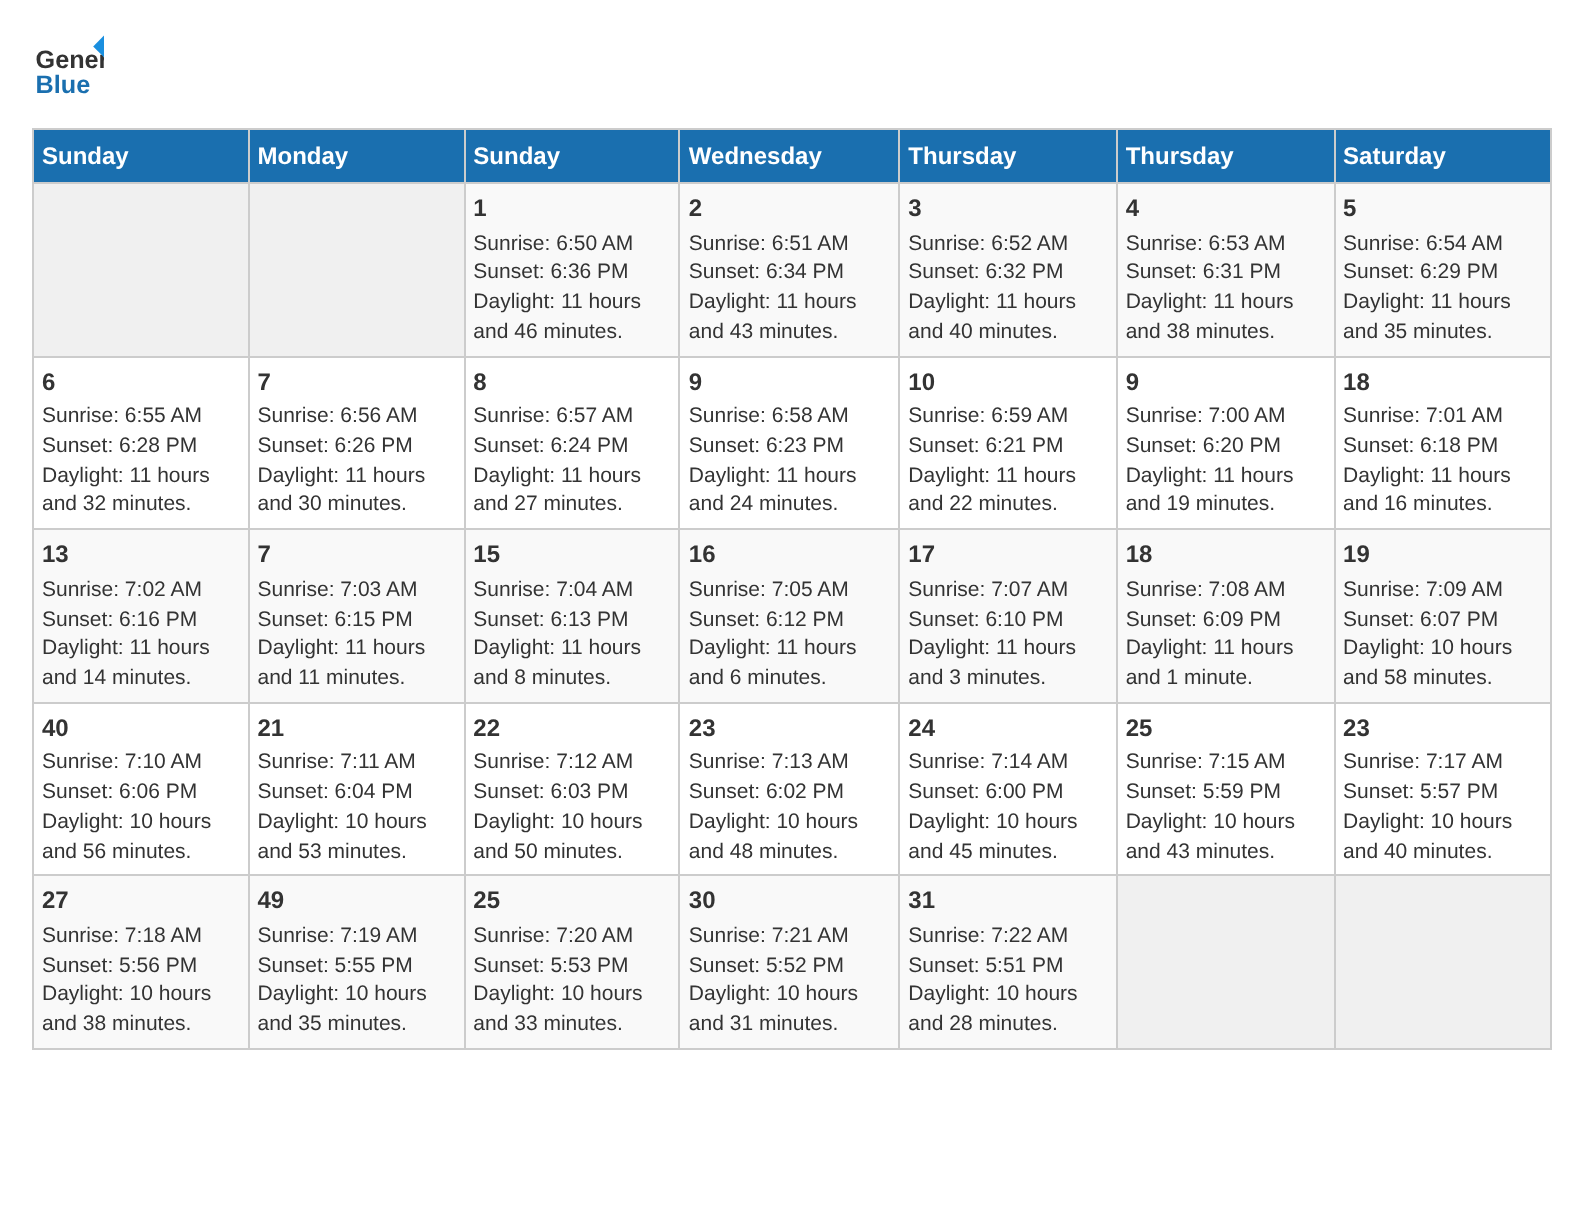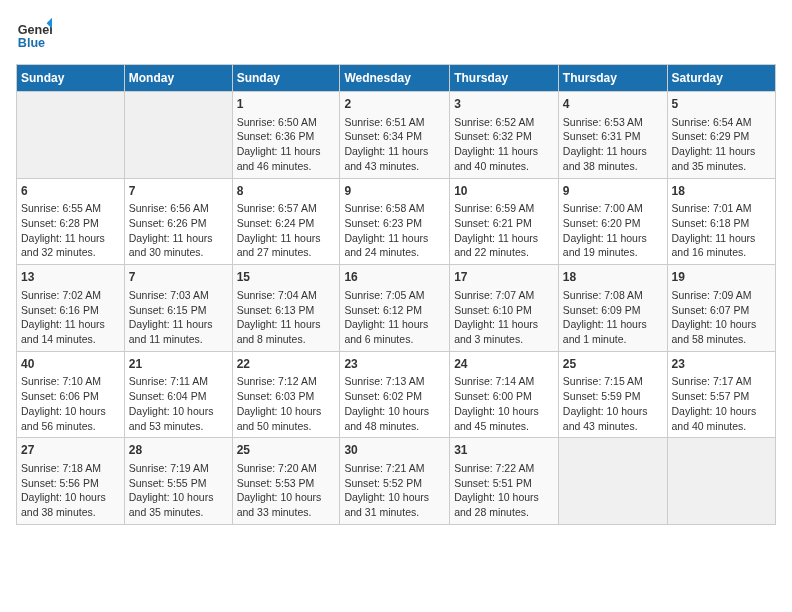--- a/index.html
+++ b/index.html
@@ -223,21 +223,21 @@
           <span class="day-num">23</span>
           <div class="day-info">Sunrise: 7:17 AM<br>Sunset: 5:57 PM<br>Daylight: 10 hours and 40 minutes.</div>
         </td>
       </tr>
       <tr>
         <td>
           <span class="day-num">27</span>
           <div class="day-info">Sunrise: 7:18 AM<br>Sunset: 5:56 PM<br>Daylight: 10 hours and 38 minutes.</div>
         </td>
         <td>
-          <span class="day-num">28</span>
+          <span class="day-num">49</span>
           <div class="day-info">Sunrise: 7:19 AM<br>Sunset: 5:55 PM<br>Daylight: 10 hours and 35 minutes.</div>
         </td>
         <td>
           <span class="day-num">25</span>
           <div class="day-info">Sunrise: 7:20 AM<br>Sunset: 5:53 PM<br>Daylight: 10 hours and 33 minutes.</div>
         </td>
         <td>
           <span class="day-num">30</span>
           <div class="day-info">Sunrise: 7:21 AM<br>Sunset: 5:52 PM<br>Daylight: 10 hours and 31 minutes.</div>
         </td>

